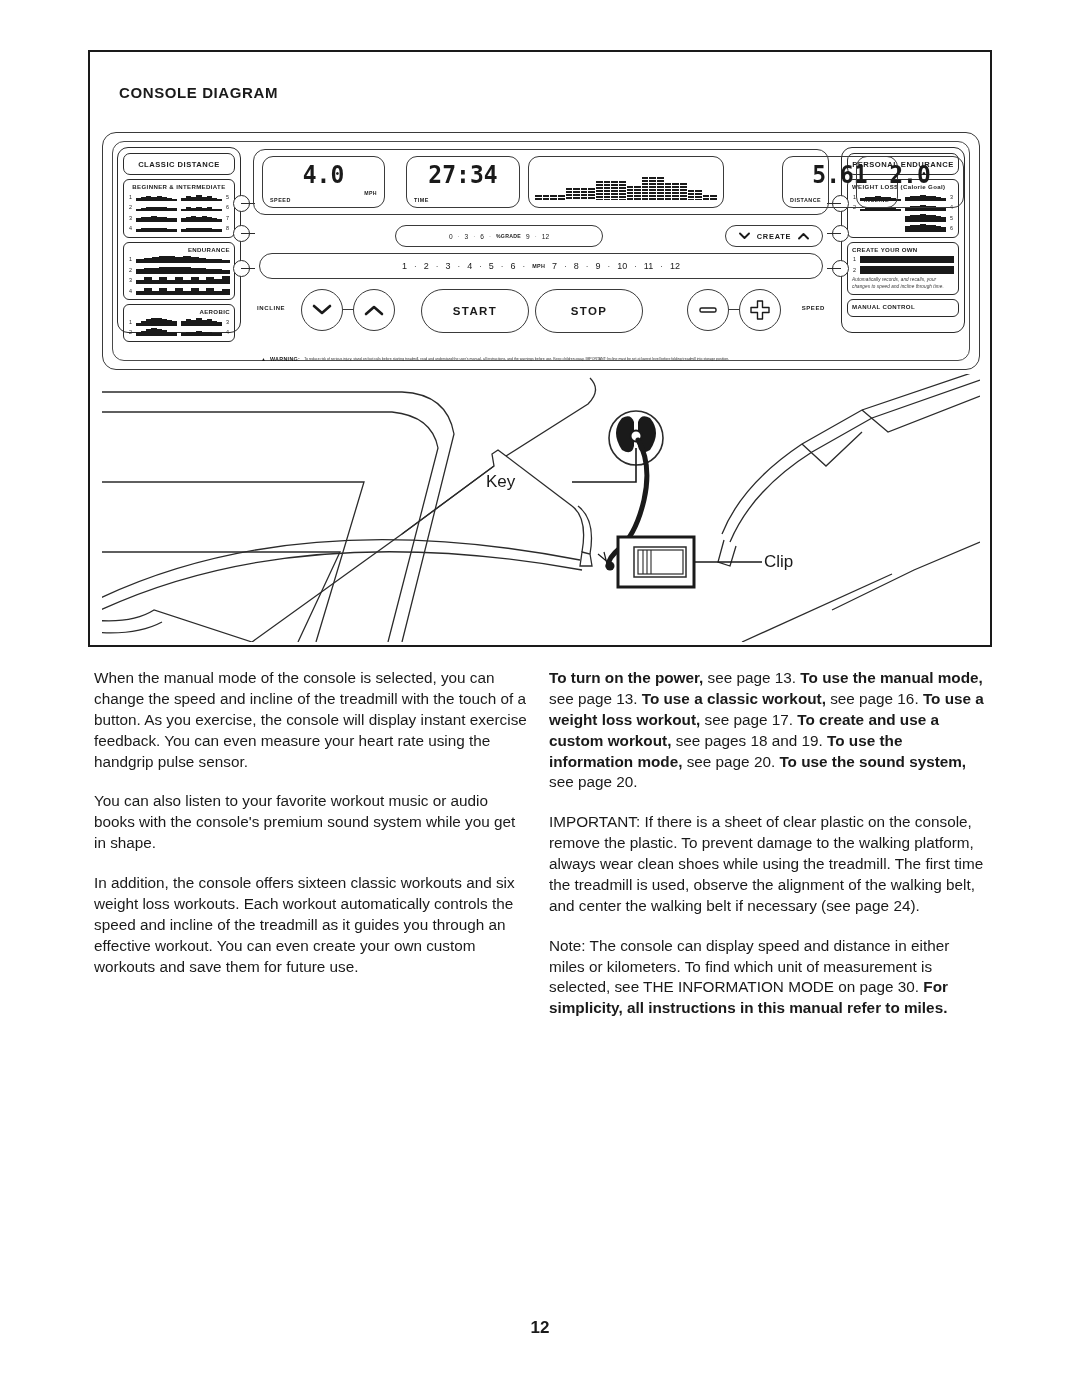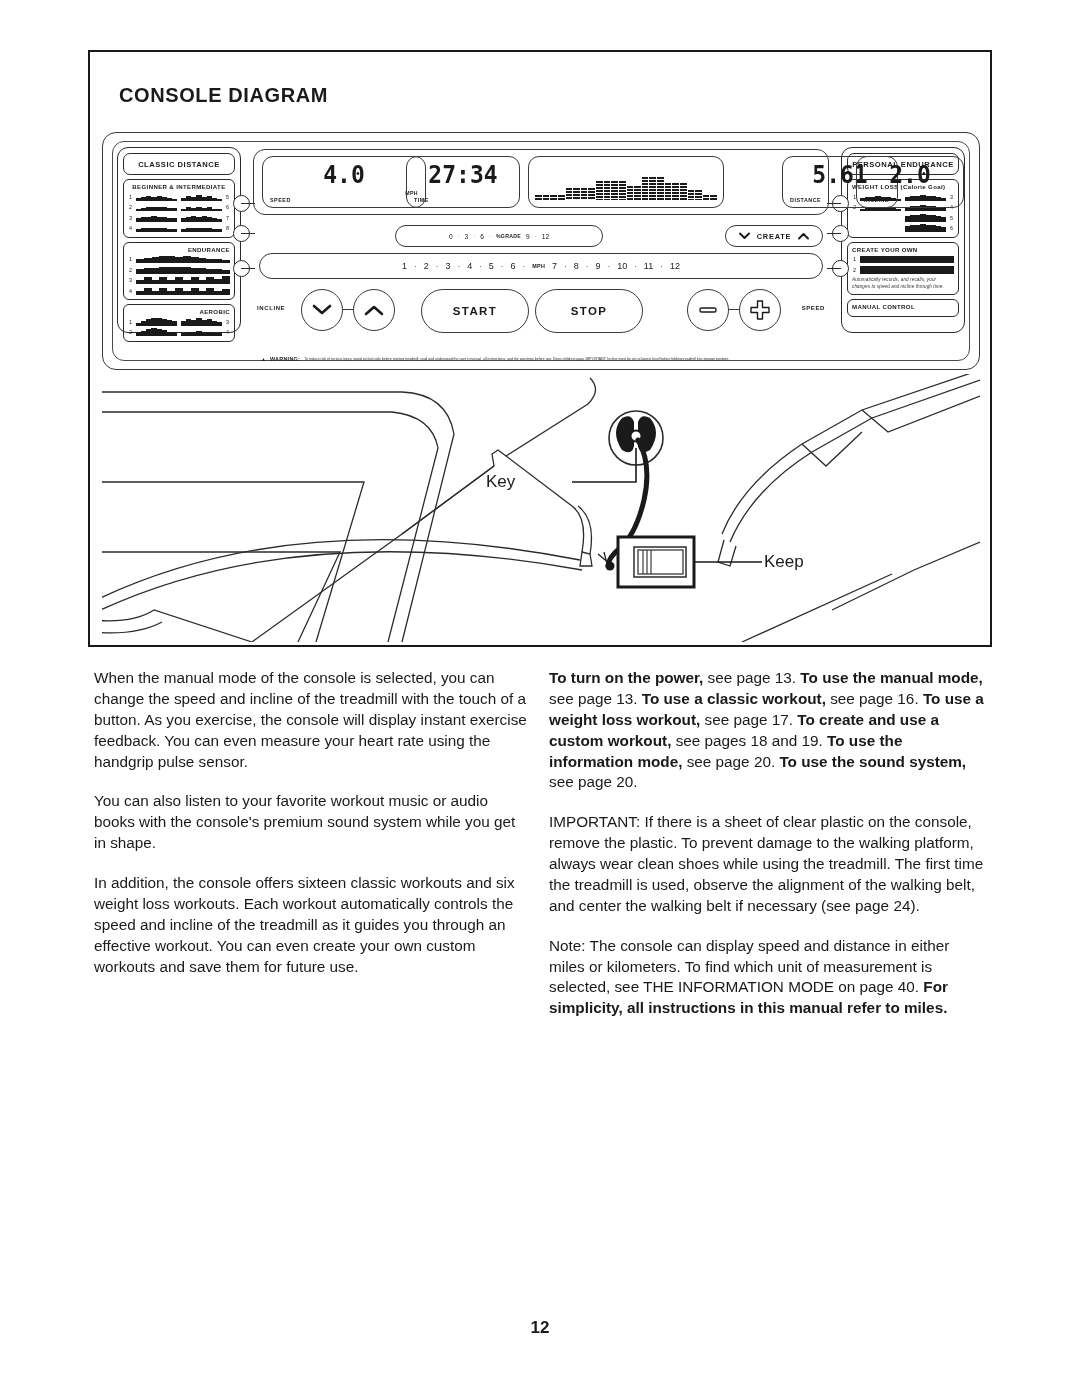--- a/index.html
+++ b/index.html
@@ -17,21 +17,21 @@
   .diagram-box {
     position: absolute;
     left: 88px; top: 50px;
     width: 904px; height: 597px;
     border: 2px solid #1a1a1a;
     background: #fff;
   }
   .diagram-title {
     position: absolute;
     left: 29px; top: 32px;
-    font-size: 20px; font-weight: bold;
+    font-size: 15px; font-weight: bold;
     letter-spacing: 0.6px;
   }
 
   
   .console-panel {
     position: absolute;
     left: 12px; top: 80px;
     width: 878px; height: 238px;
     border: 1.4px solid #3a3a3a;
     border-radius: 14px;
@@ -113,21 +113,21 @@
     transform: scaleX(0.92);
   }
   .disp-caption {
     position: absolute; left: 7px; bottom: 4px;
     font-size: 5.4px; font-weight: bold; letter-spacing: 0.5px;
   }
   .disp-unit {
     position: absolute; right: 7px; bottom: 11px;
     font-size: 5.2px; font-weight: bold; letter-spacing: 0.4px;
   }
-  .disp-speed { left: 8px; width: 164px; }
+  .disp-speed { left: 8px; width: 123px; }
   .disp-time { left: 152px; width: 114px; }
   .disp-matrix { left: 274px; width: 196px; }
   .disp-distance { left: 480px; width: 116px; margin-left: 48px; }
   .disp-incline { left: 602px; width: 108px; }
 
   .matrix {
     position: absolute; left: 6px; right: 6px; top: 7px; bottom: 7px;
     display: flex; align-items: flex-end; gap: 1px;
   }
   .matrix i {
@@ -906,29 +906,29 @@
         <path d="M541 176 v24 M545 176 v24 M549 176 v24" stroke="#2b2b2b" stroke-width="1.1"></path>
       </g>
 
       <g stroke="#1a1a1a" stroke-width="1.6" fill="none">
         <path d="M534 74 L534 108 L470 108"></path>
         <path d="M592 188 L660 188"></path>
       </g>
     </svg>
 
     <div class="label-text" style="left:384px; top:98px;">Key</div>
-    <div class="label-text" style="left:662px; top:178px;">Keep</div>
+    <div class="label-text" style="left:662px; top:178px;">Clip</div>
   </div>
 </div>
 
 <div class="col left">
   <div class="para">When the manual mode of the console is selected, you can change the speed and incline of the treadmill with the touch of a button. As you exercise, the console will display instant exercise feedback. You can even measure your heart rate using the handgrip pulse sensor.</div>
   <div class="para">You can also listen to your favorite workout music or audio books with the console's premium sound system while you get in shape.</div>
   <div class="para">In addition, the console offers sixteen classic workouts and six weight loss workouts. Each workout automatically controls the speed and incline of the treadmill as it guides you through an effective workout. You can even create your own custom workouts and save them for future use.</div>
 </div>
 
 <div class="col right">
   <div class="para" id="ref-para"><b>To turn on the power,</b><span> see page 13. </span><b>To use the manual mode,</b><span> see page 13. </span><b>To use a classic workout,</b><span> see page 16. </span><b>To use a weight loss workout,</b><span> see page 17. </span><b>To create and use a custom workout,</b><span> see pages 18 and 19. </span><b>To use the information mode,</b><span> see page 20. </span><b>To use the sound system,</b><span> see page 20.</span></div>
   <div class="para all-bold">IMPORTANT: If there is a sheet of clear plastic on the console, remove the plastic. To prevent damage to the walking platform, always wear clean shoes while using the treadmill. The first time the treadmill is used, observe the alignment of the walking belt, and center the walking belt if necessary (see page 24).</div>
-  <div class="para"><span>Note: The console can display speed and distance in either miles or kilometers. To find which unit of measurement is selected, see THE INFORMATION MODE on page 40. </span><b>For simplicity, all instructions in this manual refer to miles.</b></div>
+  <div class="para"><span>Note: The console can display speed and distance in either miles or kilometers. To find which unit of measurement is selected, see THE INFORMATION MODE on page 30. </span><b>For simplicity, all instructions in this manual refer to miles.</b></div>
 </div>
 
 <div class="page-num">12</div>
 
 </body></html>

